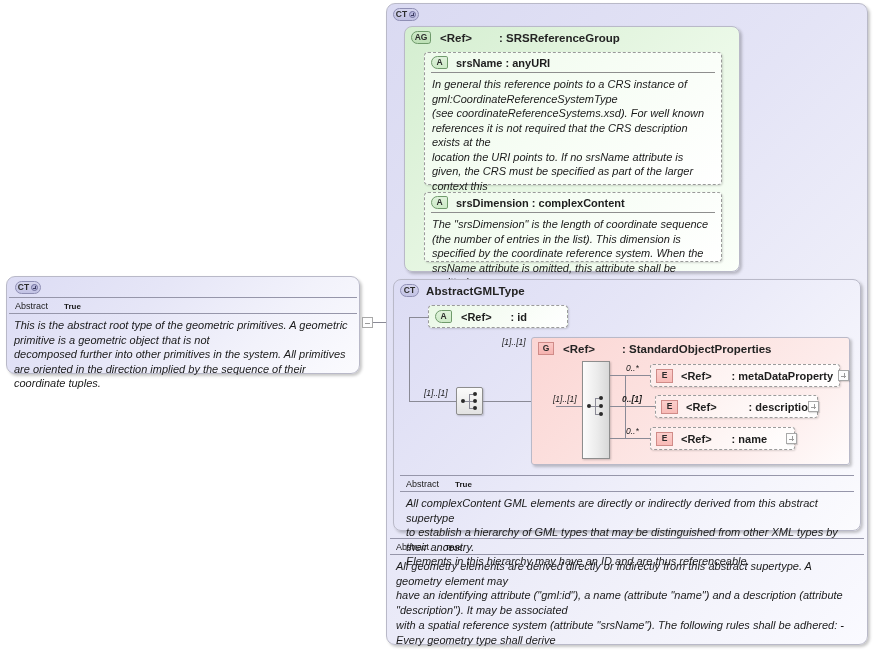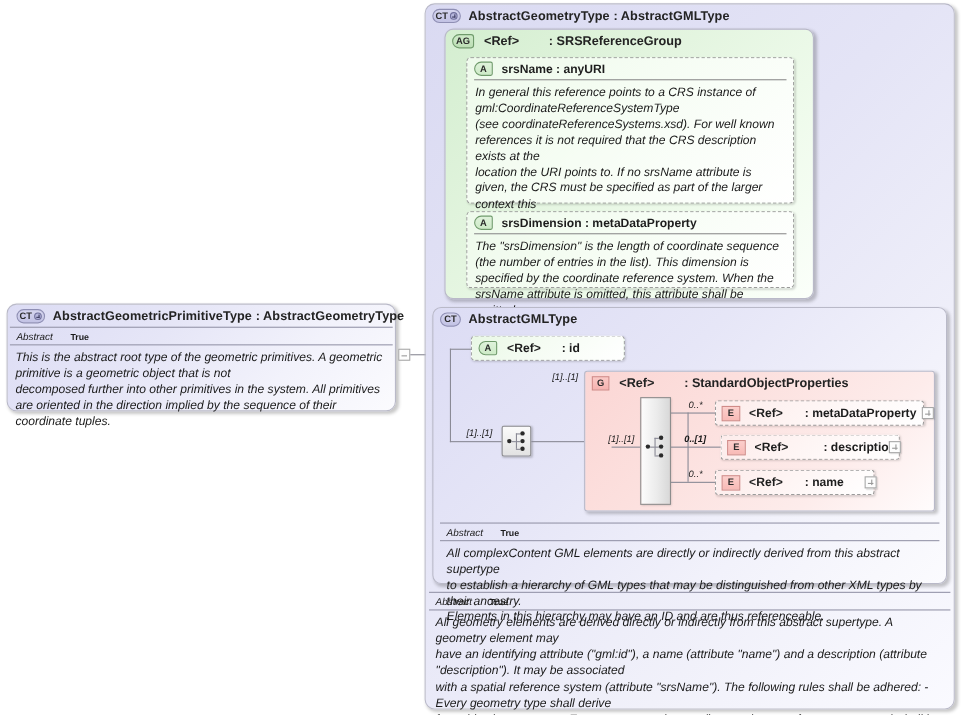--- a/index.html
+++ b/index.html
@@ -128,21 +128,21 @@
     line-height: 1.32;
     padding: 4px 7px 5px 7px;
     white-space: pre-line;
   }
 
   
   .abs-row {
     display: flex; align-items: baseline; gap: 16px;
     font-size: 9px; padding: 3px 8px 2px 8px;
   }
-  .abs-row .k { font-style: italic; color: #1a1a1a; }
+  .abs-row .k { color: #1a1a1a; }
   .abs-row .v { font-weight: bold; font-size: 8px; color: #1a1a1a; text-align: center; }
   .hsep { height: 1px; background: #9696aa; }
 
   
   .el-box {
     position: absolute;
     border: 1px dashed #9b9b9b;
     border-radius: 3px;
     background: linear-gradient(135deg,#fdeceb 0%,#fef5f4 45%,#ffffff 100%);
     box-shadow: 1px 1px 2px rgba(0,0,0,.14);
@@ -215,40 +215,38 @@
   .dot { position: absolute; width: 4px; height: 4px; border-radius: 50%; background: #2a2a2a; }
 </style>
 </head>
 <body>
 
 <div id="root">
 
   <div class="rbox violet-grad" style="left:6px; top:276px; width:354px; height:98px;">
     <div class="hdr">
       <span class="icon ic-ct">CT<span class="plus"></span></span>
-      <span class="tname">AbstractGeometricPrimitiveType : AbstractGeometryType</span>
     </div>
     <div class="hsep" style="margin:0 2px;"></div>
     <div class="abs-row">
       <span class="k">Abstract</span>
       <span class="v">True</span>
     </div>
     <div class="hsep" style="margin:0 2px;"></div>
     <div class="doc">This is the abstract root type of the geometric primitives. A geometric primitive is a geometric object that is not
 decomposed further into other primitives in the system. All primitives are oriented in the direction implied by the sequence of their
 coordinate tuples.</div>
   </div>
 
   <div class="collapse" style="left:362px; top:317px;"></div>
   <div class="ln lnh" style="left:373px; top:322px; width:15px;"></div>
 
   <div class="rbox violet-flat" style="left:386px; top:3px; width:482px; height:642px;">
     <div class="hdr" style="padding-left:6px;">
       <span class="icon ic-ct">CT<span class="plus"></span></span>
-      <span class="tname">AbstractGeometryType : AbstractGMLType</span>
     </div>
   </div>
 
   <div class="rbox green-grad" style="left:404px; top:26px; width:336px; height:246px; border-radius:8px;">
     <div class="hdr" style="padding-left:6px; gap:9px;">
       <span class="icon ic-ag">AG</span>
       <span>&lt;Ref&gt;</span>
       <span style="margin-left:18px;">: SRSReferenceGroup</span>
     </div>
   </div>
@@ -262,21 +260,21 @@
     <div class="doc">In general this reference points to a CRS instance of gml:CoordinateReferenceSystemType
 (see coordinateReferenceSystems.xsd). For well known references it is not required that the CRS description exists at the
 location the URI points to. If no srsName attribute is given, the CRS must be specified as part of the larger context this
 geometry element is part of, e.g. a geometric element like point, curve, etc. It is expected that this attribute will be specified
 at the direct position level only in rare cases.</div>
   </div>
 
   <div class="attr-box" style="left:424px; top:192px; width:298px; height:70px;">
     <div class="attr-hdr">
       <span class="icon ic-a">A</span>
-      <span>srsDimension : metaDataProperty</span>
+      <span>srsDimension : complexContent</span>
     </div>
     <div class="sep"></div>
     <div class="doc">The "srsDimension" is the length of coordinate sequence (the number of entries in the list). This dimension is
 specified by the coordinate reference system. When the srsName attribute is omitted, this attribute shall be omitted.</div>
   </div>
 
   <div class="rbox violet-grad" style="left:393px; top:279px; width:468px; height:252px; border-radius:8px;">
     <div class="hdr" style="padding-left:6px;">
       <span class="icon ic-ct2">CT</span>
       <span class="tname">AbstractGMLType</span>

